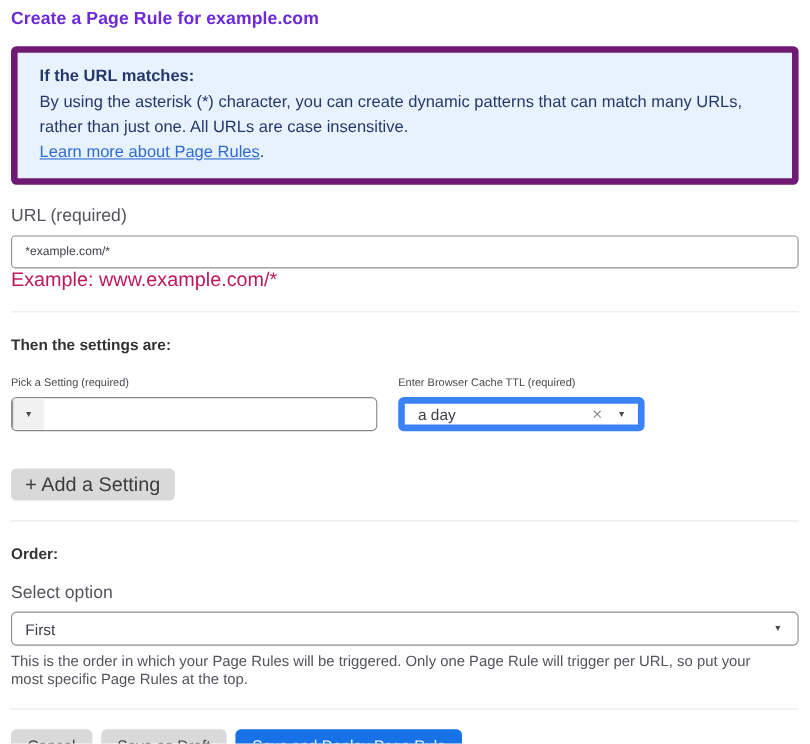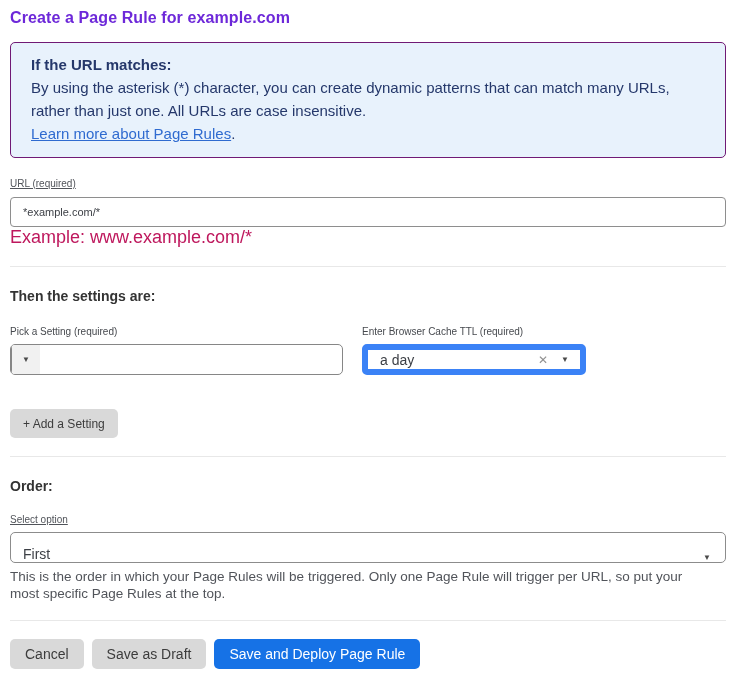--- a/index.html
+++ b/index.html
@@ -16,37 +16,37 @@
     font-size: 16px;
     font-weight: bold;
     color: #6d28d9;
     letter-spacing: 0.1px;
   }
 
   
   .info-box {
     margin-top: 15px;
     background: #e8f2fc;
-    border: 1px solid #701a75;
+    border: 6px solid #701a75;
     border-radius: 5px;
     padding: 10px 20px 12px 20px;
     color: #25386b;
     font-size: 15px;
     line-height: 23px;
   }
   .info-heading { font-weight: bold; }
   .link {
     color: #2f6bd0;
     text-decoration: underline;
     cursor: pointer;
   }
   .link-suffix { color: #25386b; }
 
   
-  .field-label { margin-top: 20px; font-size: 10px; color: #51545a; text-decoration: underline; }
+  .field-label { margin-top: 20px; font-size: 16px; color: #51545a; }
   .text-input {
     margin-top: 8px;
     display: block;
     width: 716px; height: 30px;
     border: 1px solid #8e8e8e;
     border-radius: 4px;
     padding: 0 12px;
     font-size: 11px;
     color: #3c3f45;
     font-family: inherit;
@@ -120,32 +120,32 @@
     border-radius: 5px;
     font-size: 14px;
     font-family: inherit;
     cursor: pointer;
   }
   .btn-gray { background: #d9d9d9; color: #3c3c3c; padding: 0 15px; }
   .btn-add {
     margin-top: 34px;
     height: 29px;
     padding: 0 13px;
-    font-size: 12px;
+    font-size: 18px;
   }
   .btn-blue { background: #1672e6; color: #ffffff; padding: 0 15px; }
 
   
   .full-select {
     margin-top: 7px;
     width: 716px; height: 31px;
     border: 1px solid #8c8c8c;
     border-radius: 5px;
     display: flex;
-    align-items: flex-end;
+    align-items: center;
     padding: 0 14px 0 12px;
     font-size: 14px;
     color: #3c3f45;
     background: #fff;
     cursor: pointer;
   }
   .full-select .select-value { flex: 1; }
   .order-helper {
     margin-top: 6px;
     font-size: 13.5px;

